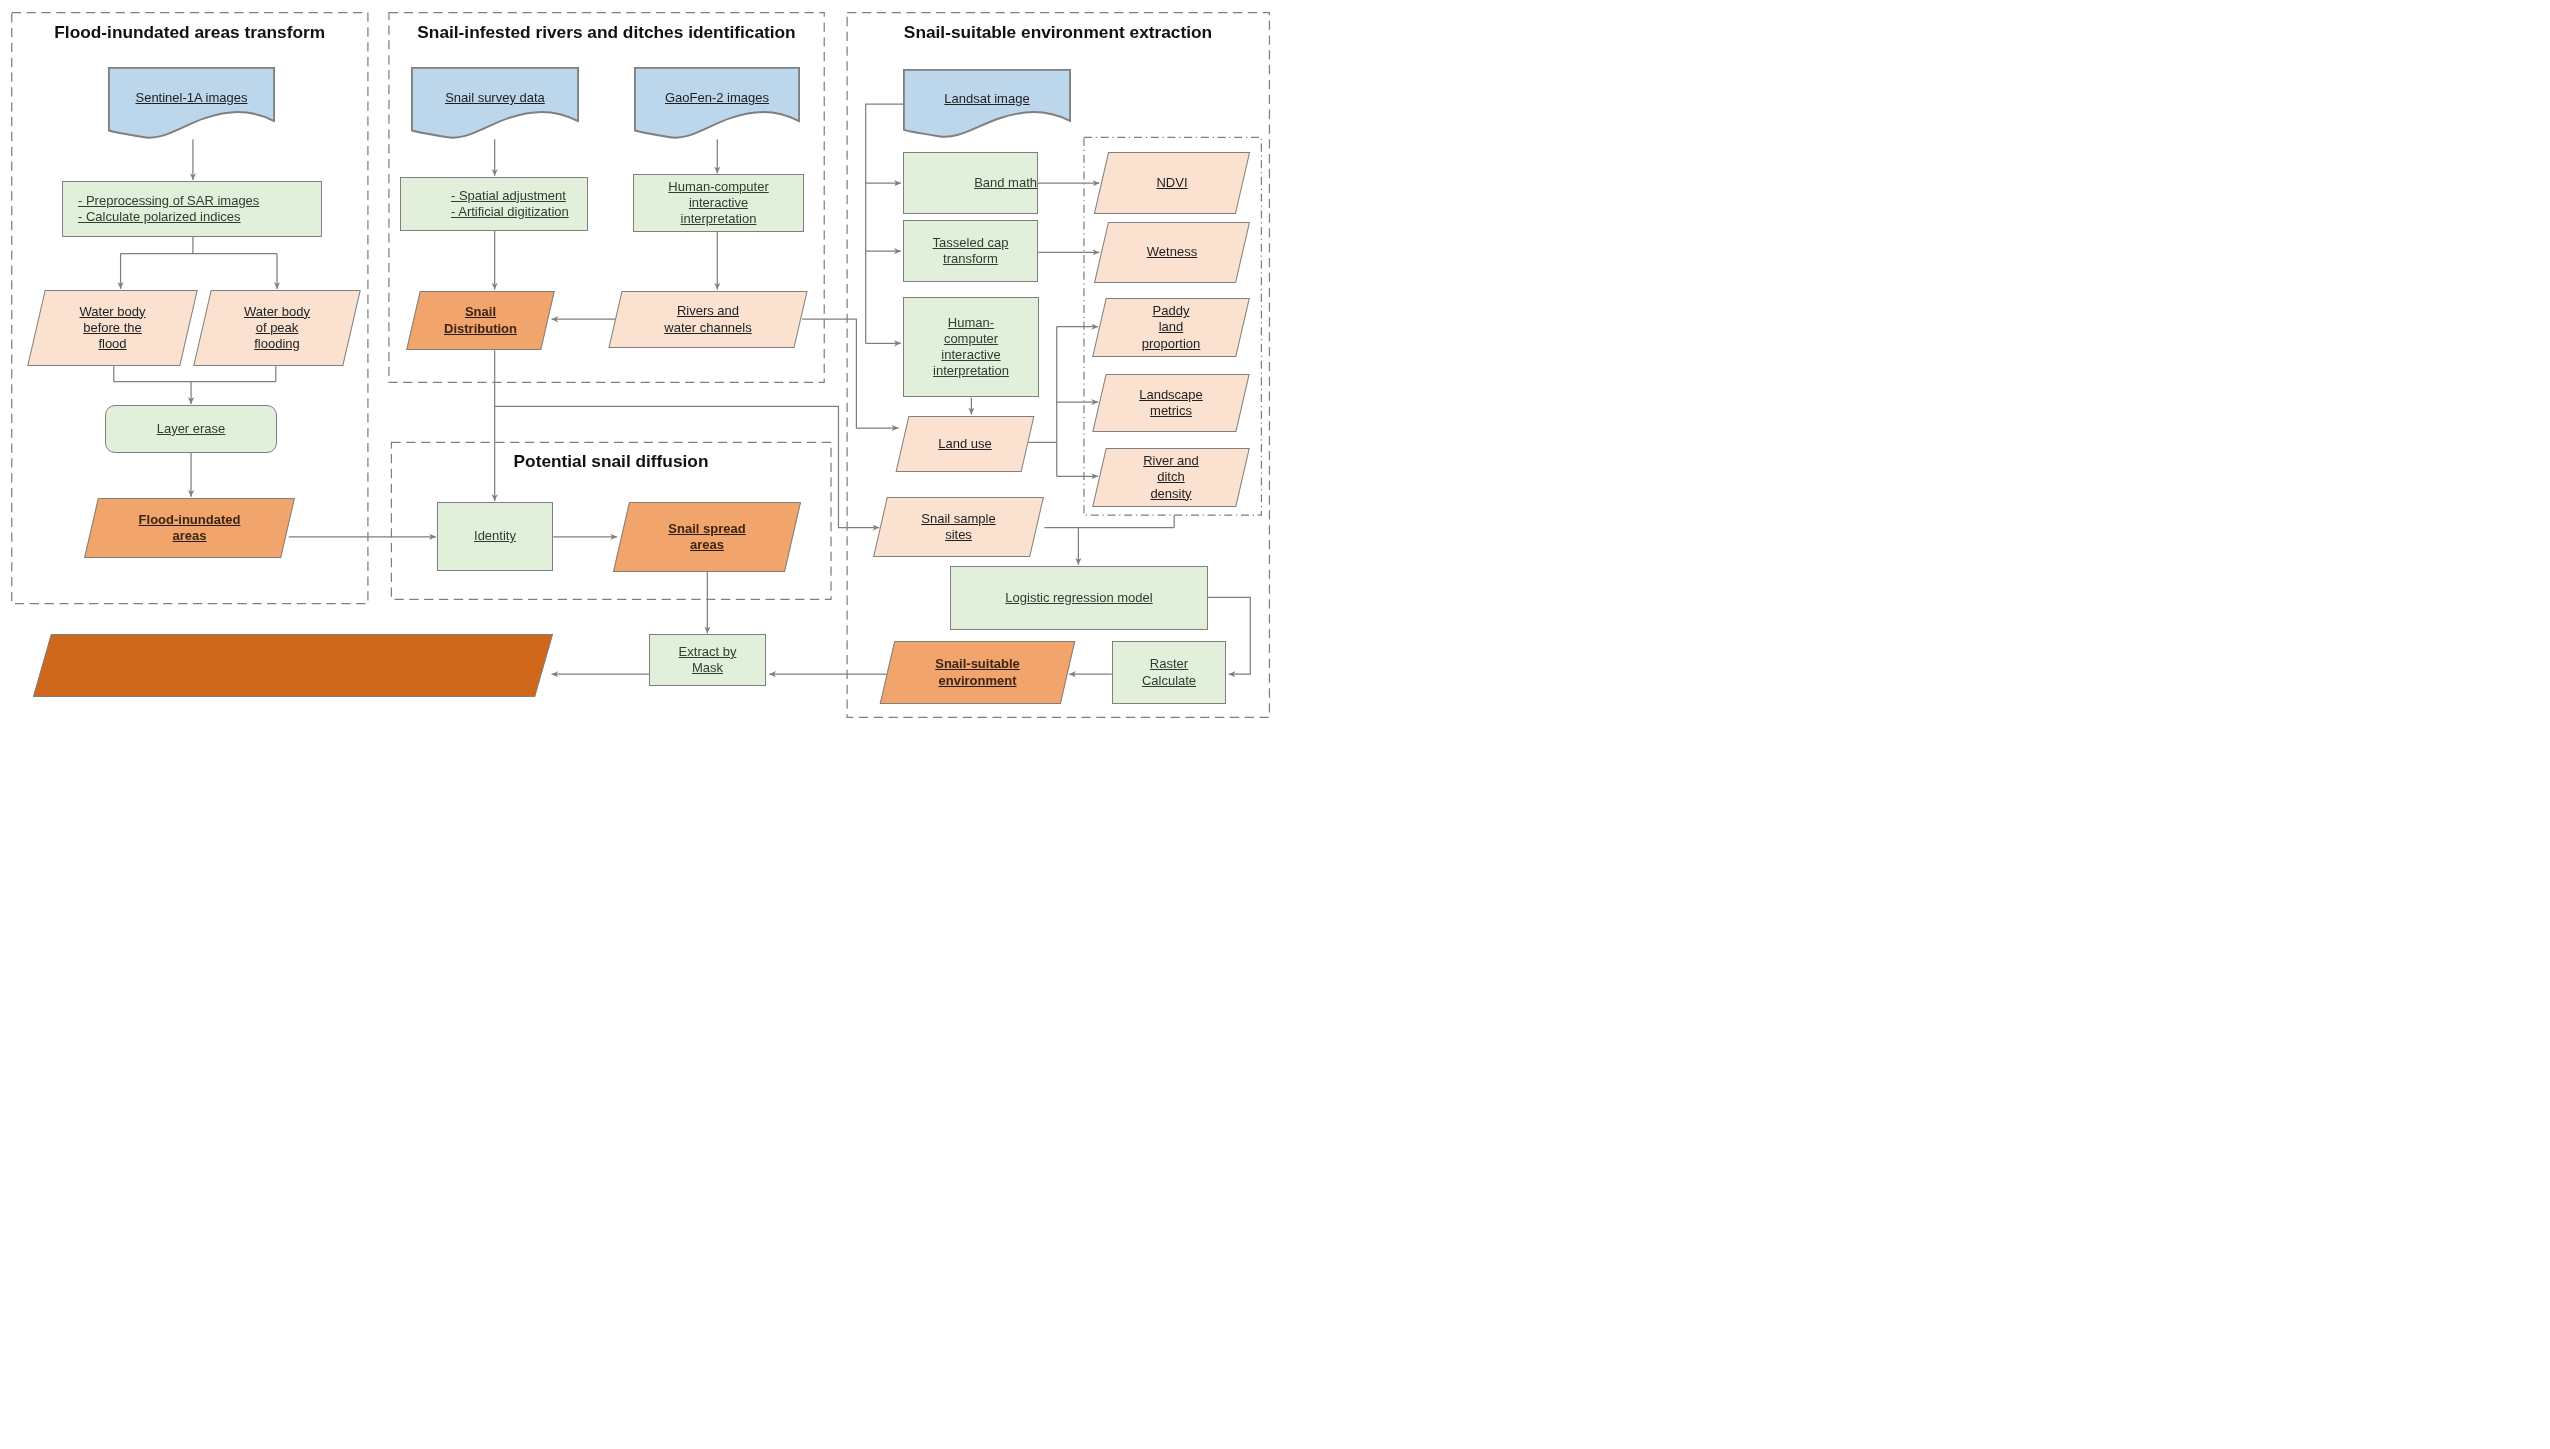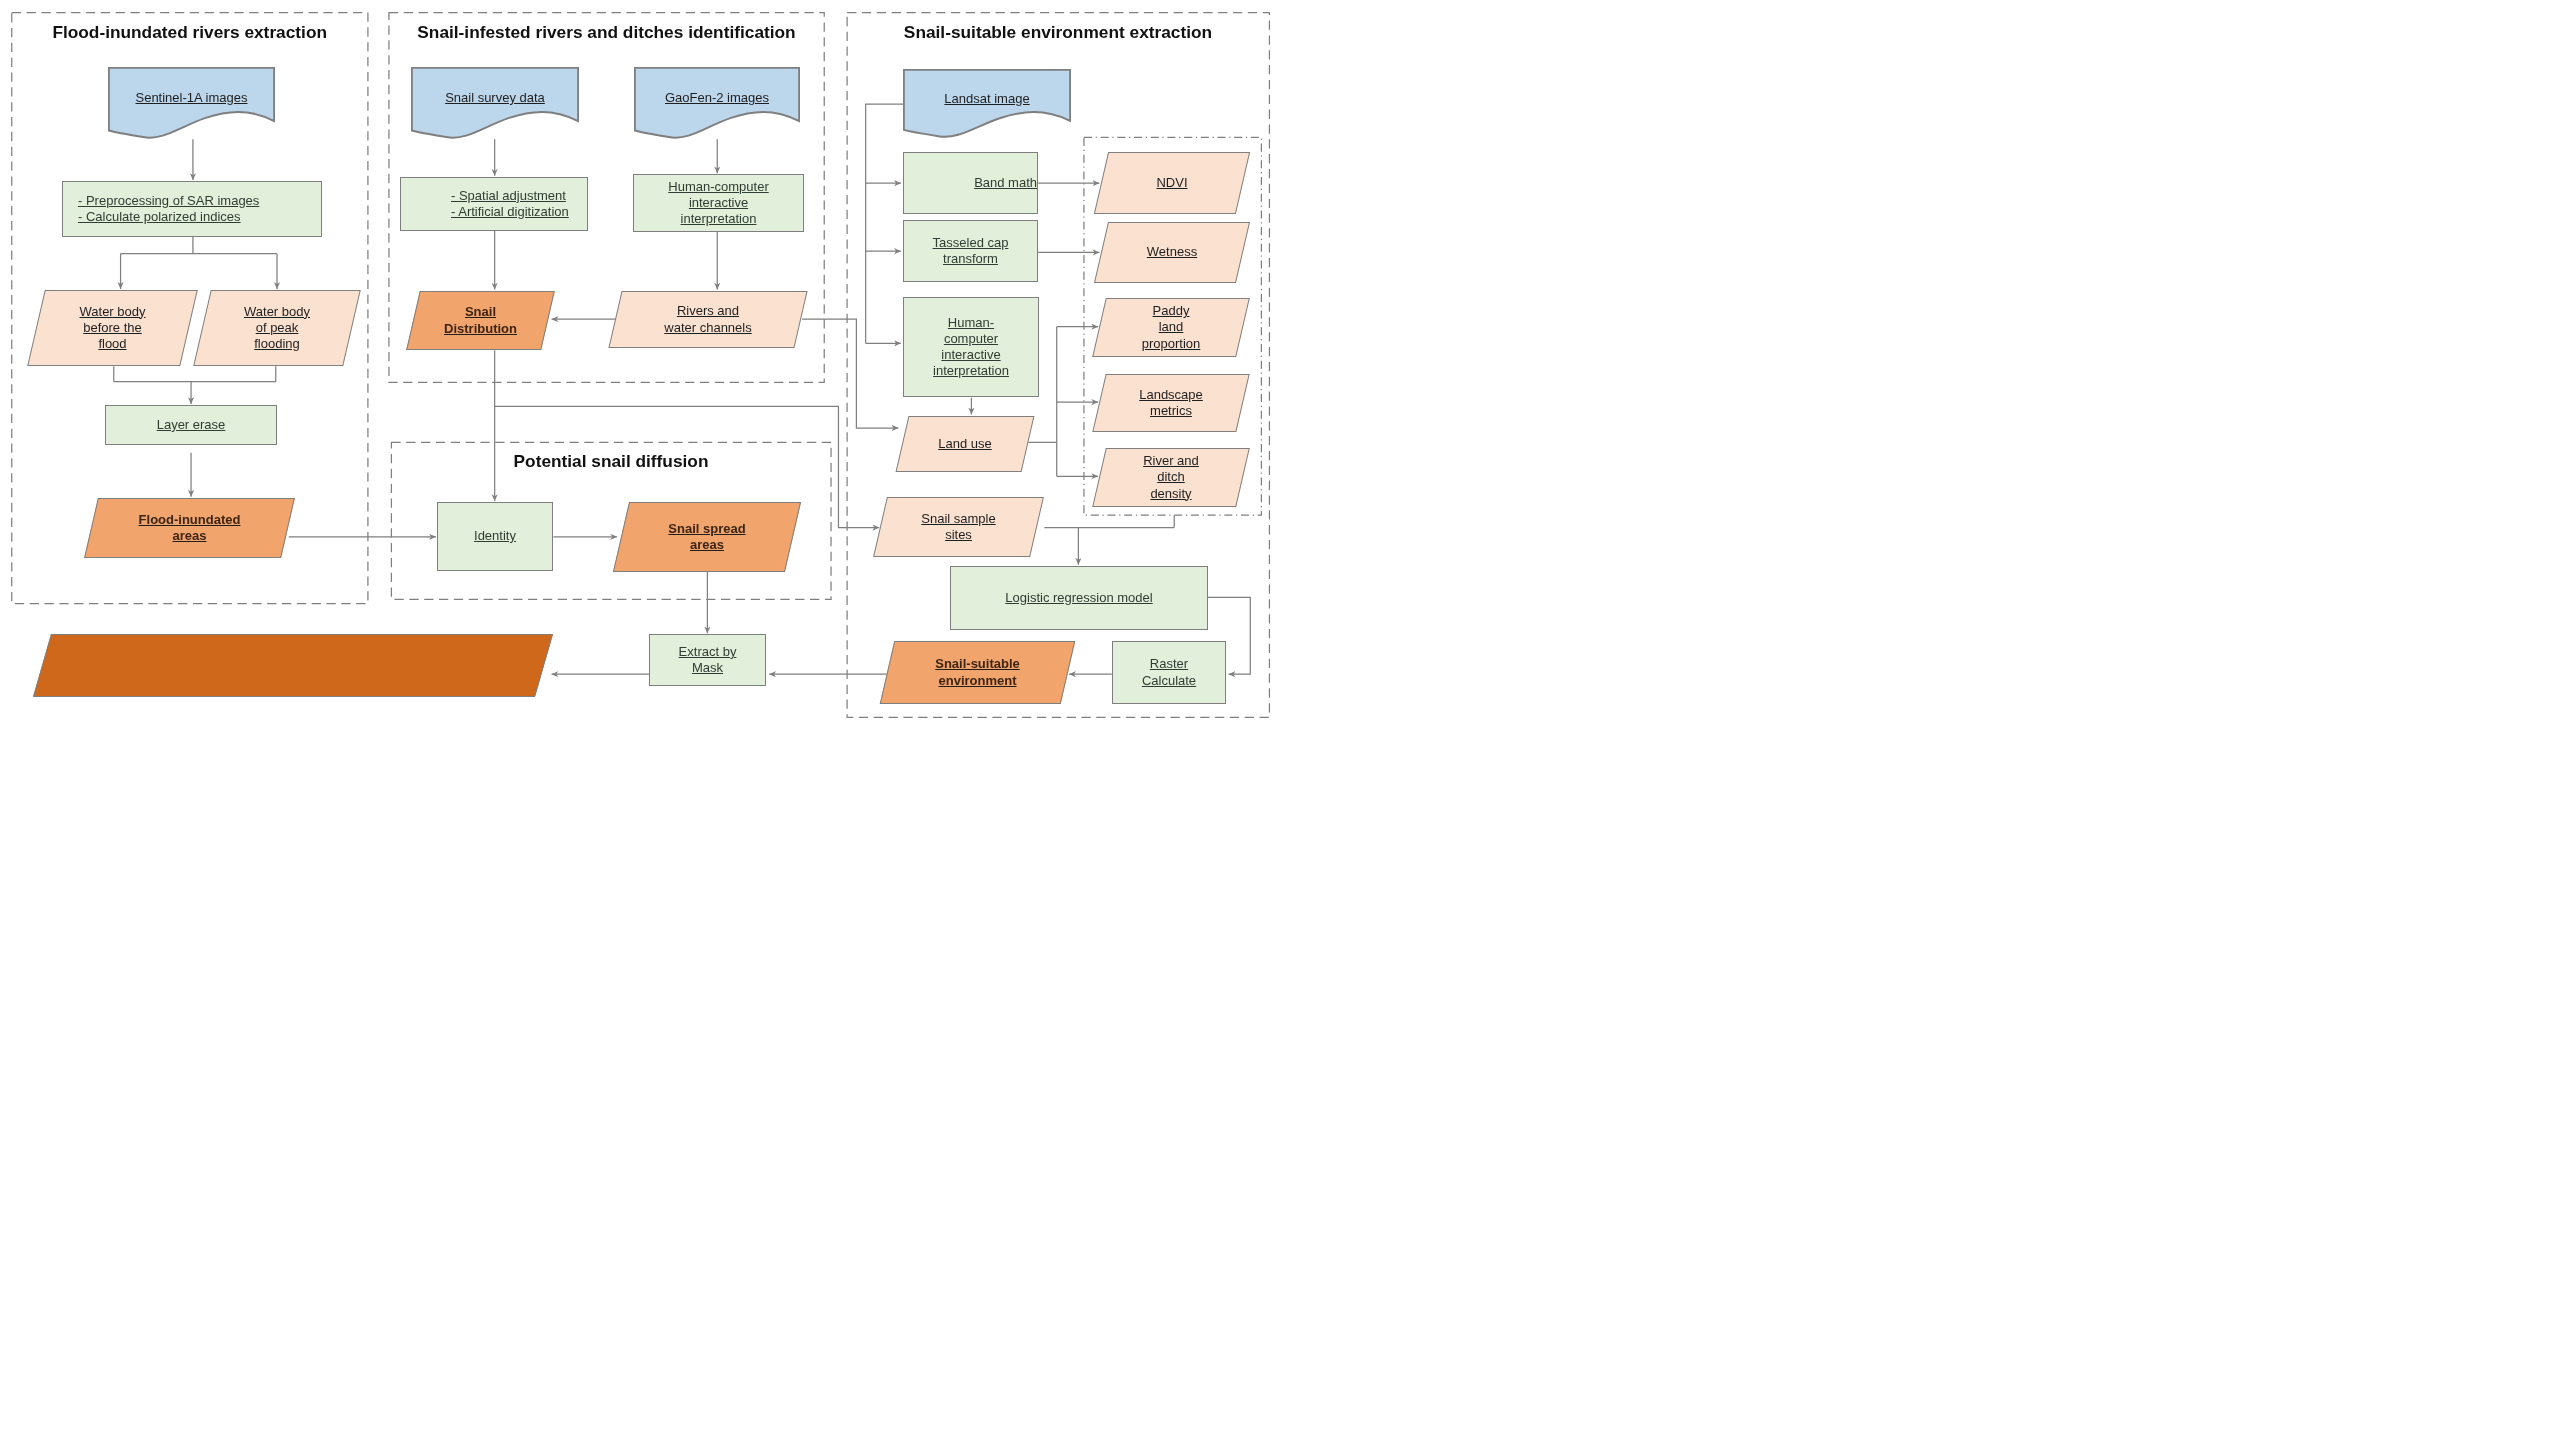--- a/index.html
+++ b/index.html
@@ -81,21 +81,21 @@
       <path d="M1709,650 L1776,650" marker-end="url(#ah)"></path>
       <path d="M1709,770 L1776,770" marker-end="url(#ah)"></path>
       <path d="M1899,833 L1899,853"></path>
       <path d="M1689,853 L1899,853"></path>
       <path d="M1744,853 L1744,913" marker-end="url(#ah)"></path>
       <path d="M1953,966 L2022,966 L2022,1090 L1987,1090" marker-end="url(#ah)"></path>
       <path d="M1798,1090 L1729,1090" marker-end="url(#ah)"></path>
     </g>
   </svg>
 
-  <div class="title" style="left:11.7px;top:22px;width:356px;">Flood-inundated rivers extraction</div>
+  <div class="title" style="left:11.7px;top:22px;width:356px;">Flood-inundated areas transform</div>
   <div class="title" style="left:389px;top:22px;width:435px;">Snail-infested rivers and ditches identification</div>
   <div class="title" style="left:847px;top:22px;width:422px;">Snail-suitable environment extraction</div>
   <div class="title" style="left:391px;top:451px;width:440px;">Potential snail diffusion</div>
 
   <div class="node doc" style="left:108px;top:67px;width:167px;height:73px;">
     <svg viewBox="0 0 200 100" preserveAspectRatio="none">
       <path d="M1,1 L199,1 L199,74 C168,56 142,60 116,70 C86,82 66,101 42,96 C26,93 10,90 1,87 Z" fill="var(--doc-fill)" stroke="var(--stroke)" stroke-width="2" vector-effect="non-scaling-stroke"></path>
     </svg>
     <span class="label">Sentinel-1A images</span>
   </div>
@@ -108,21 +108,21 @@
     <span class="label">Water body
 before the
 flood</span>
   </div>
   <div class="node para" style="left:194px;top:290px;width:166px;height:76px;">
     <div class="shape"></div>
     <span class="label">Water body
 of peak
 flooding</span>
   </div>
-  <div class="node proc" style="left:105px;top:405px;width:172px;height:40px;">
+  <div class="node proc" style="left:105px;top:405px;width:172px;height:48px;border-radius:10px;">
     <span class="label">Layer erase</span>
   </div>
   <div class="node para out" style="left:83px;top:498px;width:213px;height:60px;">
     <div class="shape"></div>
     <span class="label">Flood-inundated
 areas</span>
   </div>
 
   <div class="node doc" style="left:411px;top:67px;width:168px;height:73px;">
     <svg viewBox="0 0 200 100" preserveAspectRatio="none">

